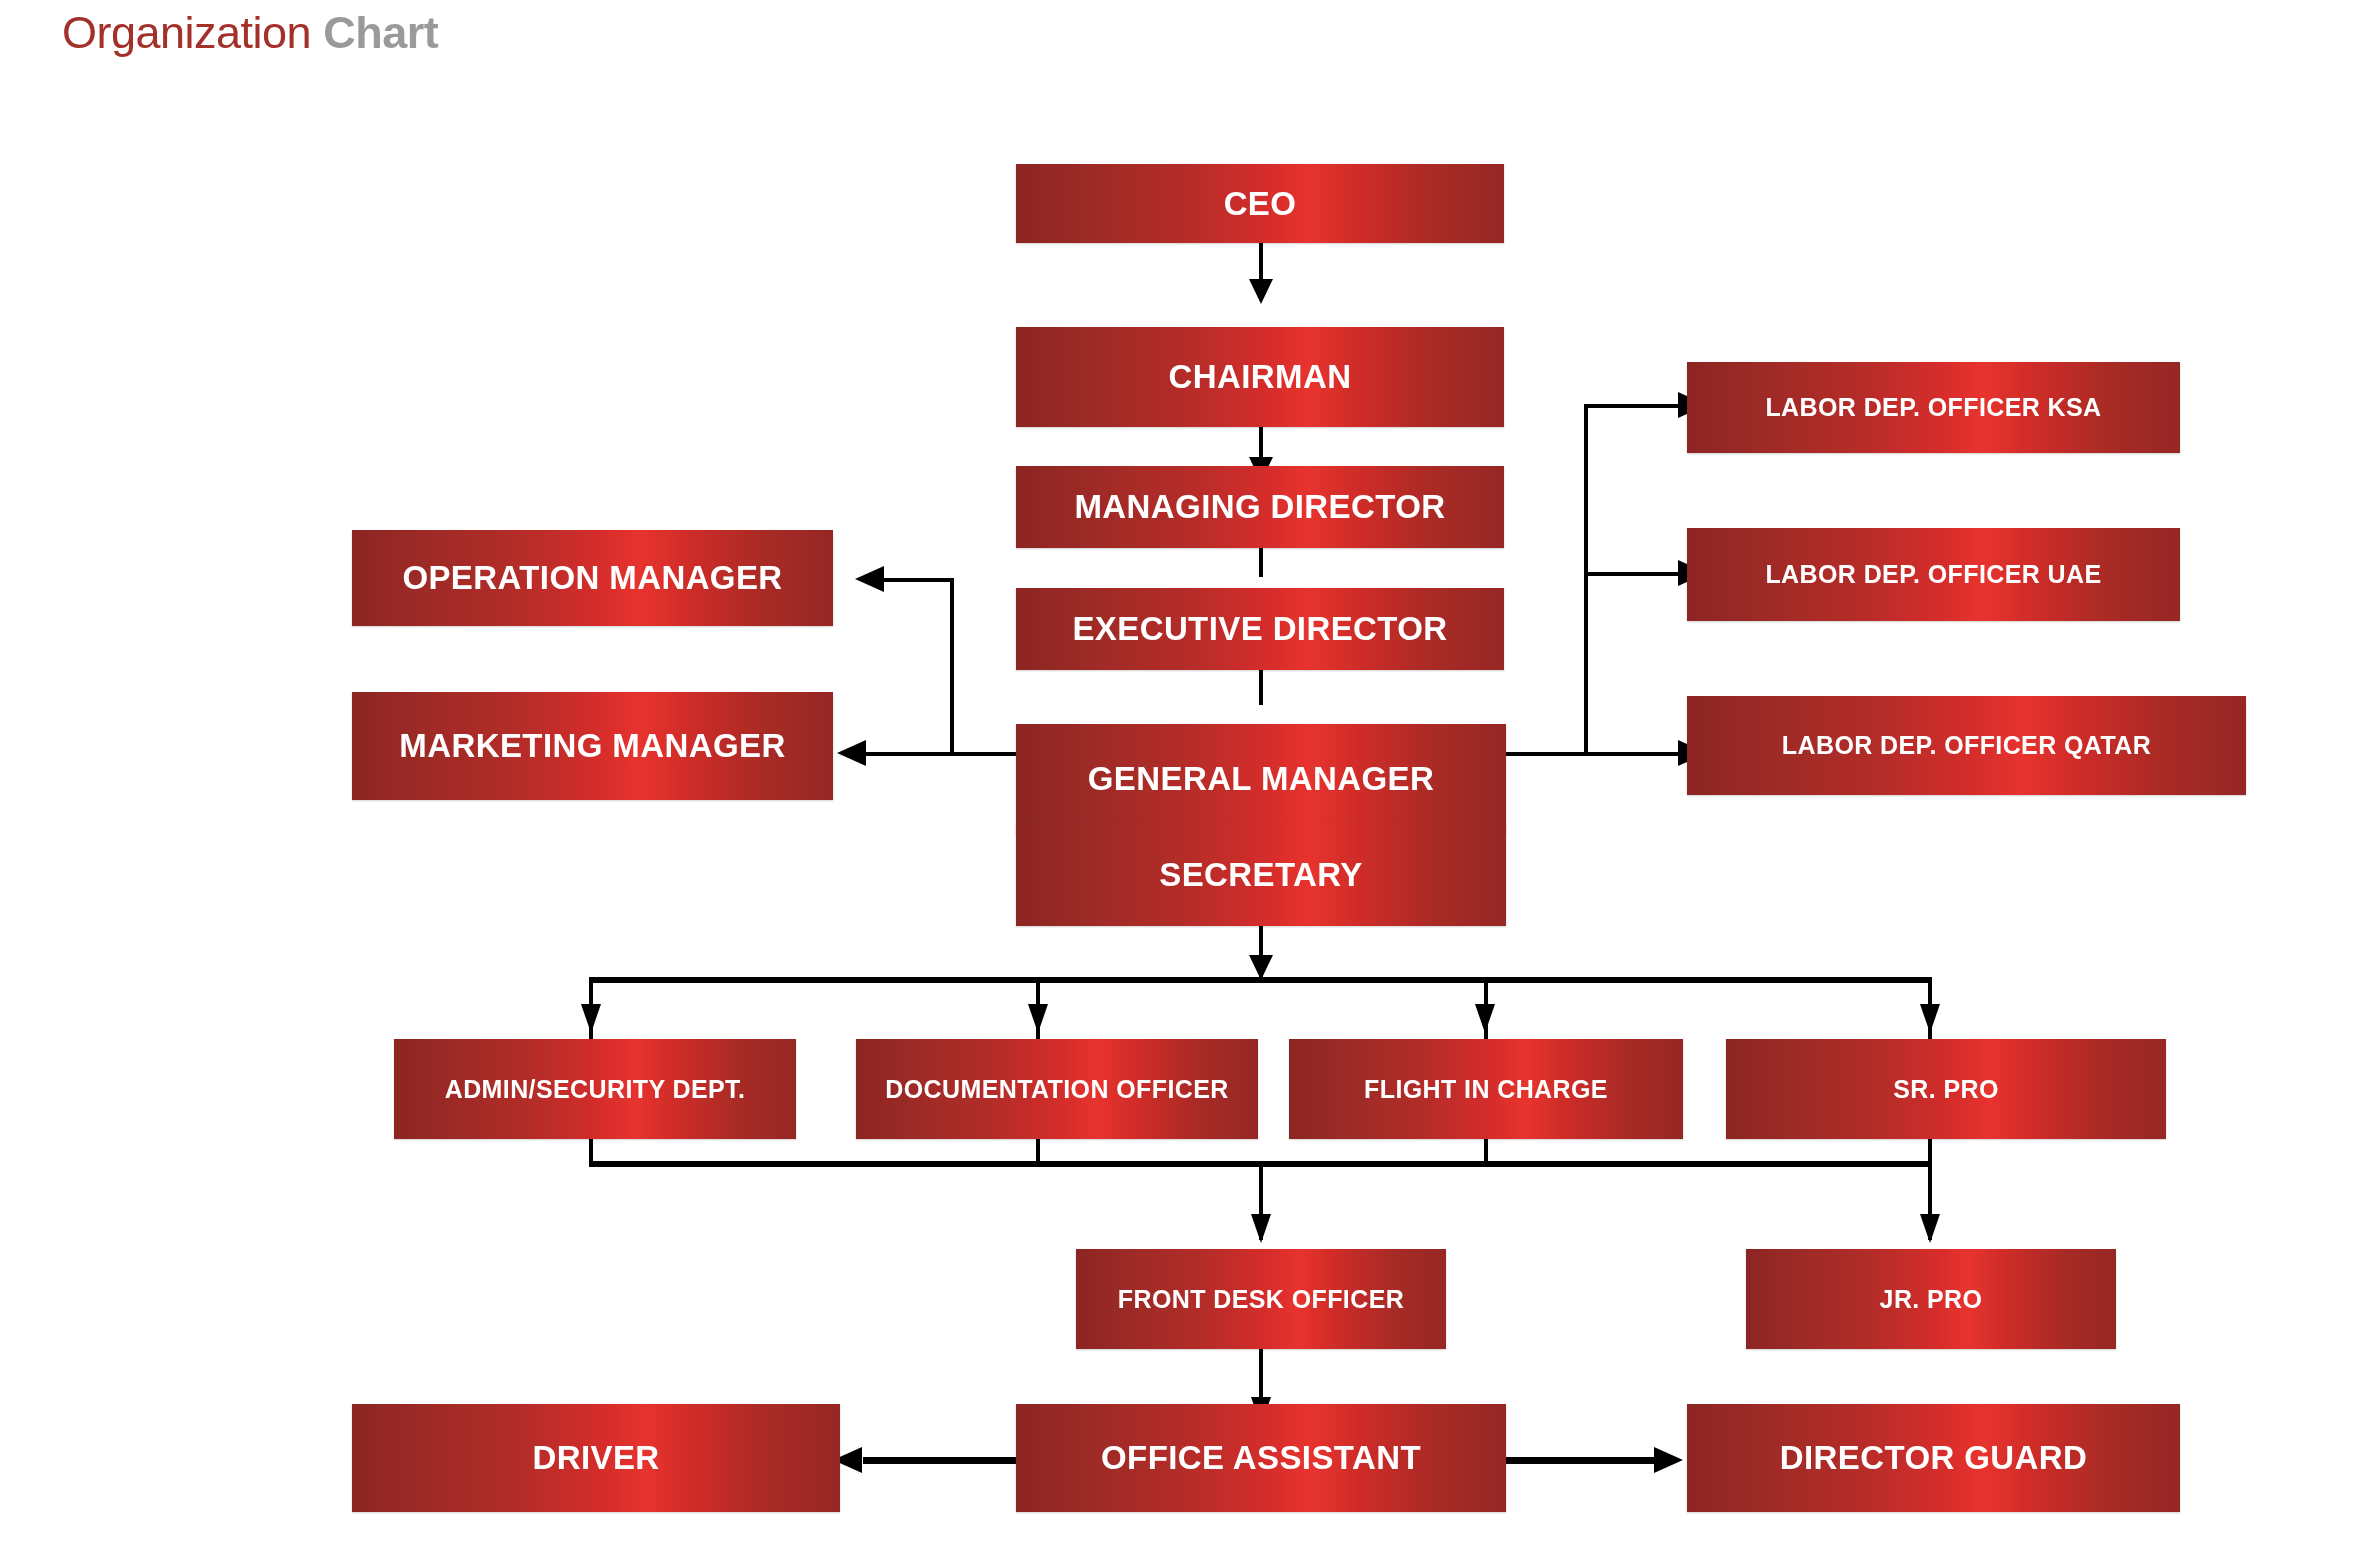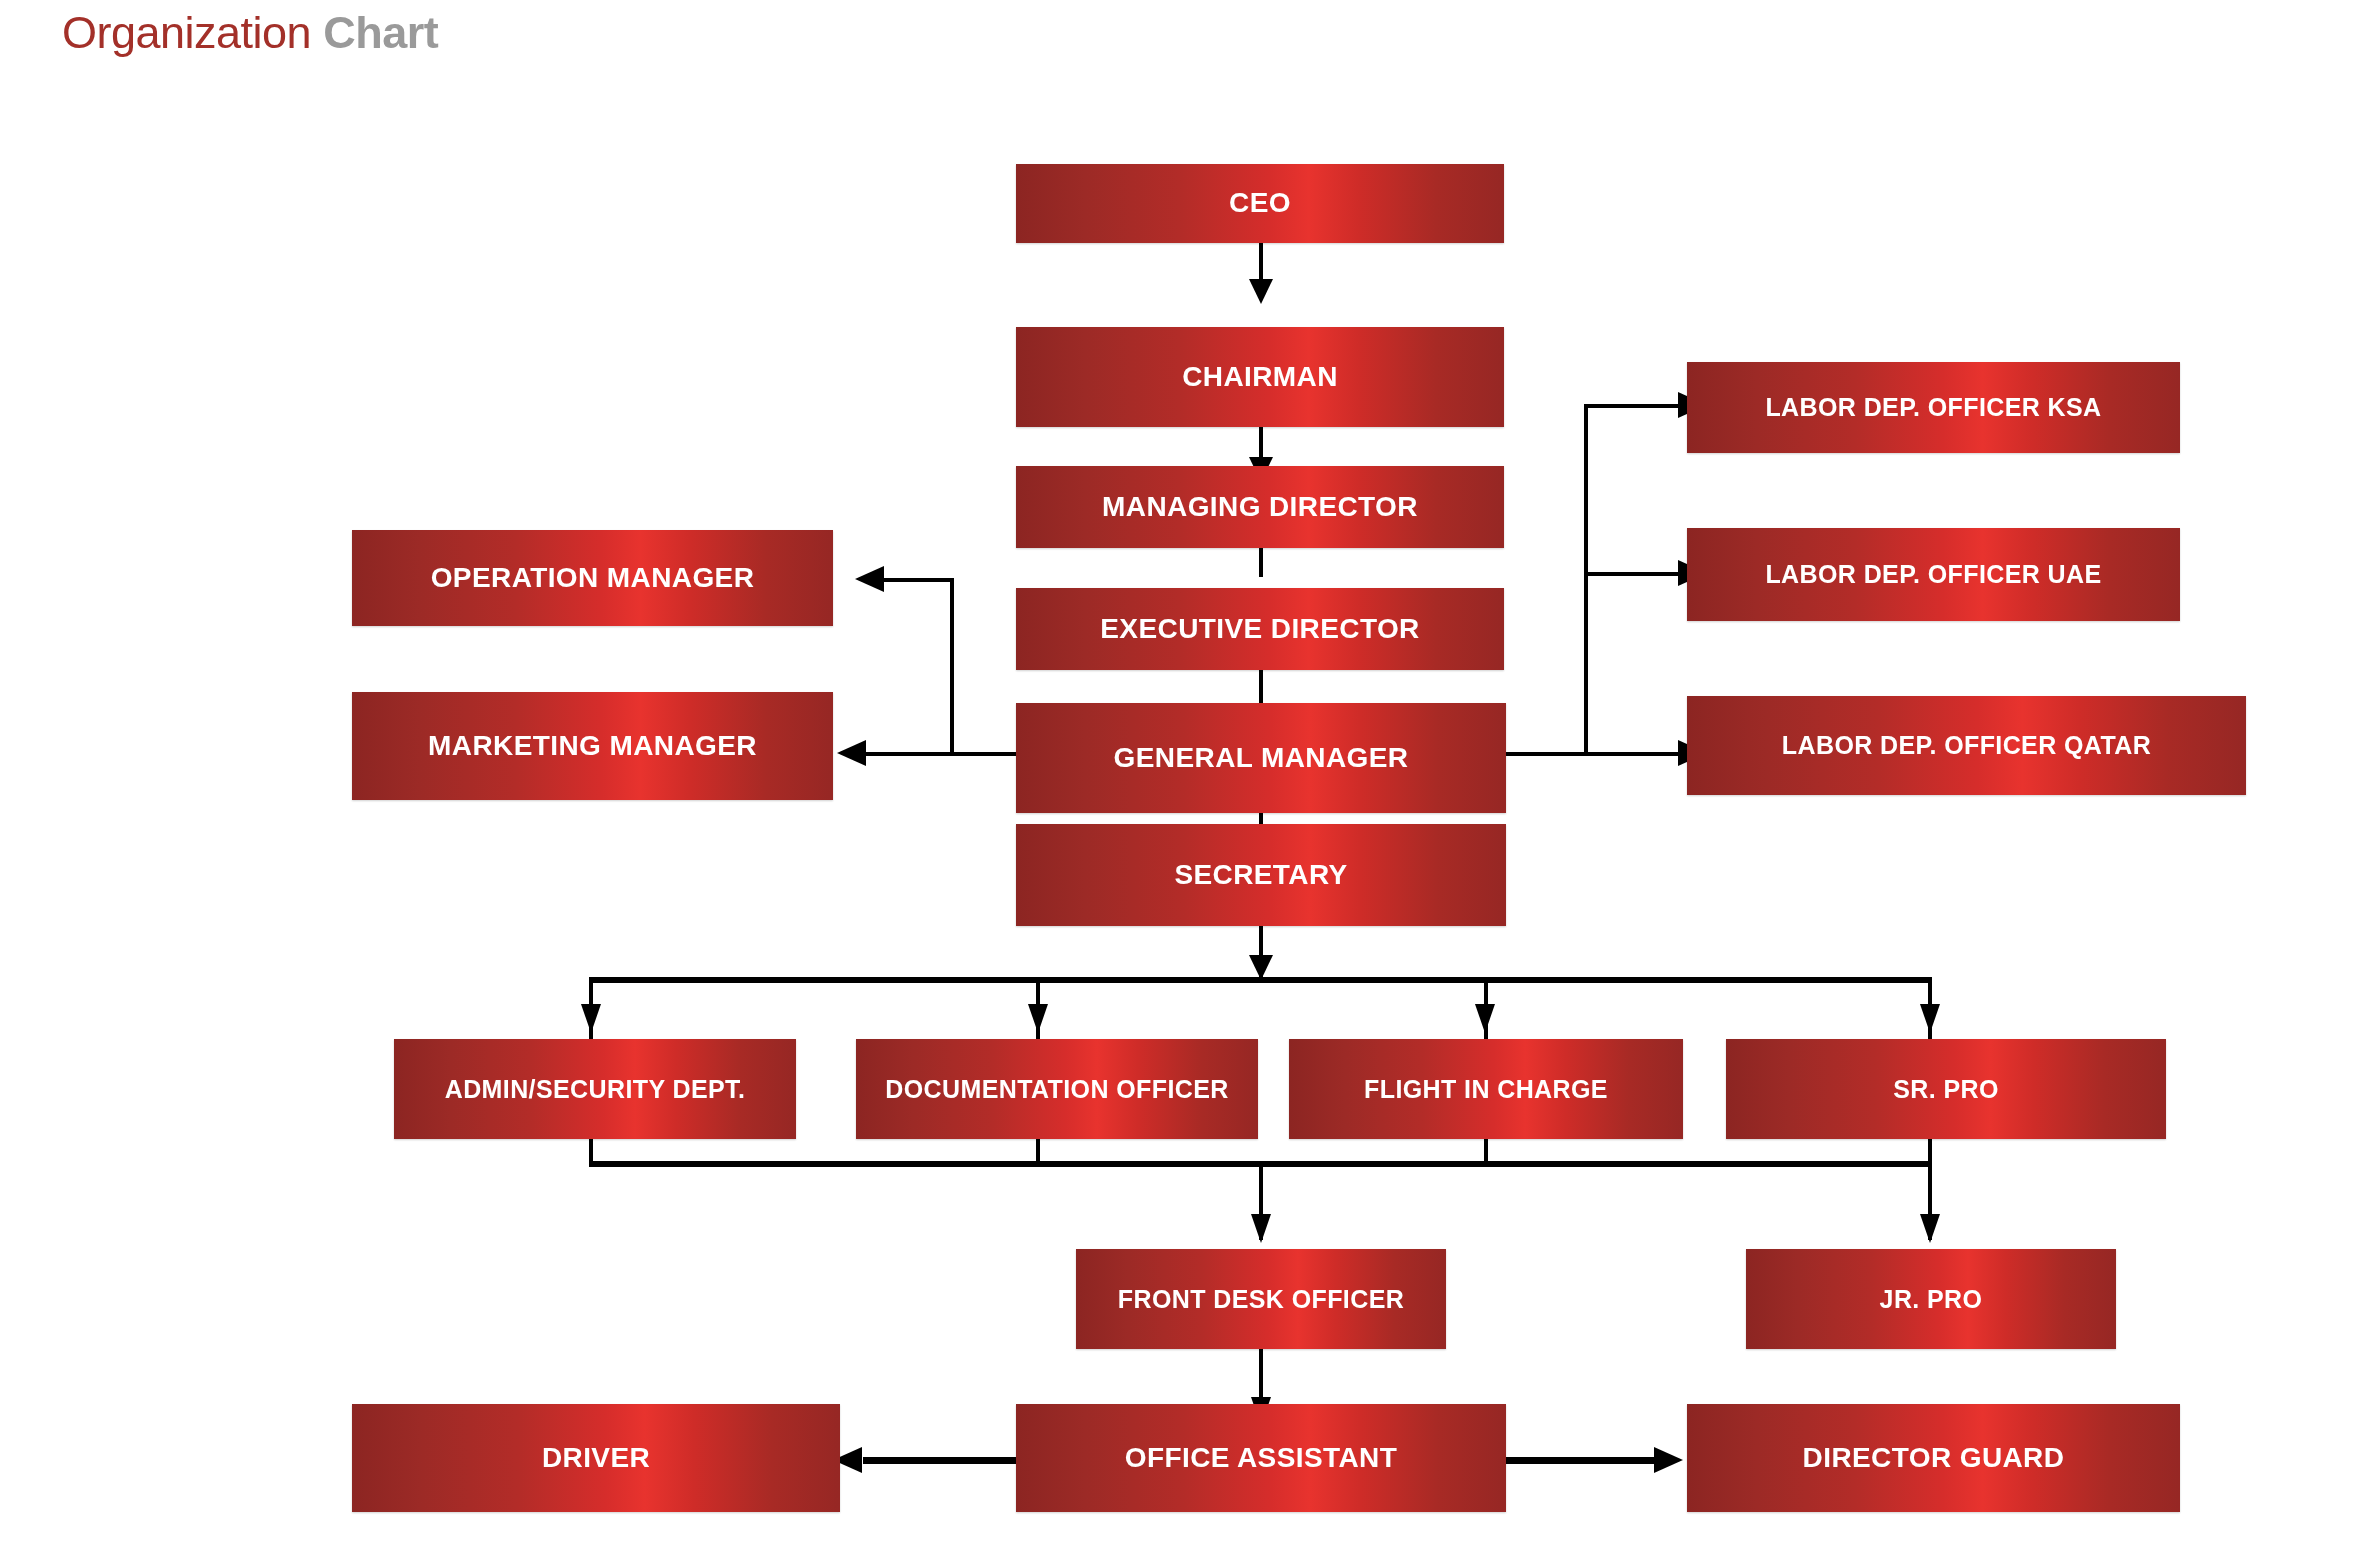--- a/index.html
+++ b/index.html
@@ -56,21 +56,21 @@
       #9c2a26 14%,
       #b32c28 34%,
       #d62d2b 52%,
       #e8332e 60%,
       #cf2c28 70%,
       #a82a25 86%,
       #962724 100%
     );
     box-shadow: 0 0.9px 1.8px rgba(0,0,0,0.18);
     z-index: 5;
-    font-size: 28px;
+    font-size: 33px;
   }
   .node.small { font-size: 25px; }
 
   
   .hline, .vline {
     position: absolute;
     background: #000000;
     z-index: 2;
   }
   .hline { height: 3.7px; }
@@ -190,21 +190,21 @@
   </div>
 
   <div class="node" style="left:1016px; top:466px; width:488px; height:82px;">
     <span>MANAGING DIRECTOR</span>
   </div>
 
   <div class="node" style="left:1016px; top:588px; width:488px; height:82px;">
     <span>EXECUTIVE DIRECTOR</span>
   </div>
 
-  <div class="node" style="left:1016px; top:703px; width:490px; height:110px;">
+  <div class="node" style="left:1016px; top:724px; width:490px; height:110px;">
     <span>GENERAL MANAGER</span>
   </div>
 
   <div class="node" style="left:1016px; top:824px; width:490px; height:102px;">
     <span>SECRETARY</span>
   </div>
 
   <div class="node" style="left:352px; top:530px; width:481px; height:96px;">
     <span>OPERATION MANAGER</span>
   </div>

